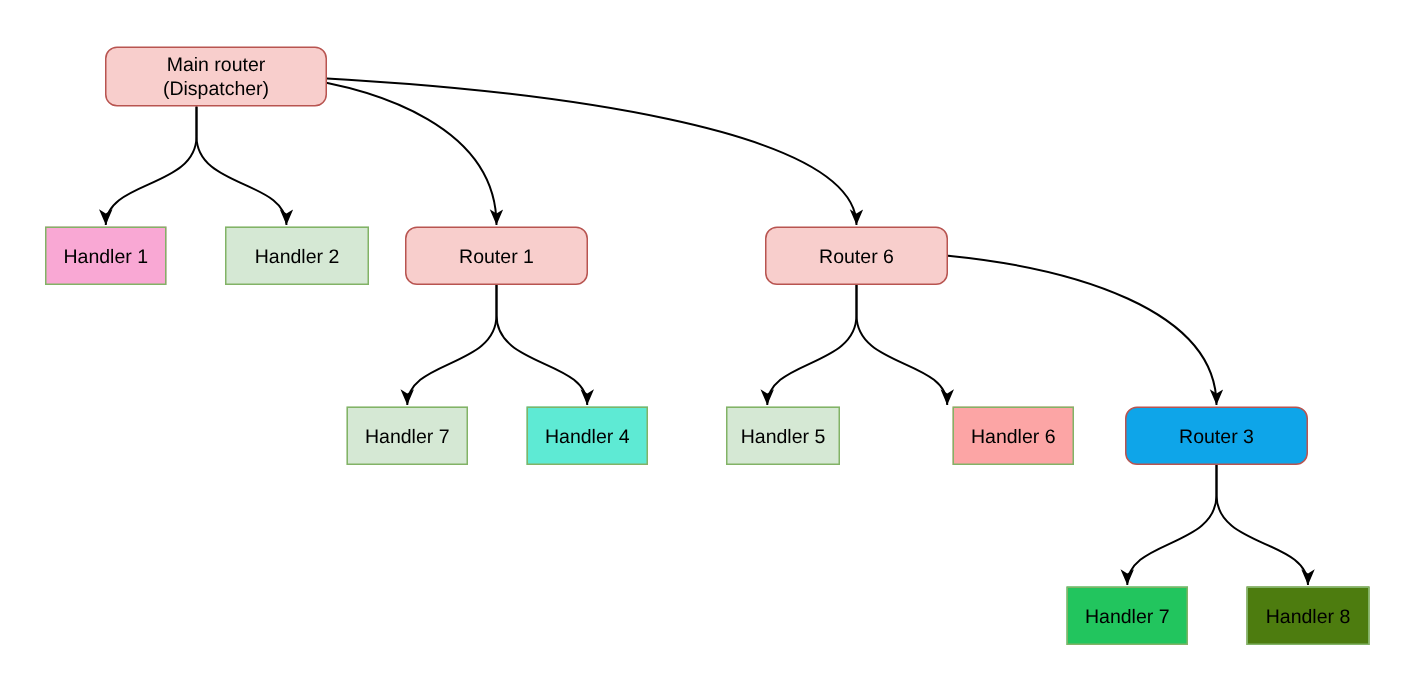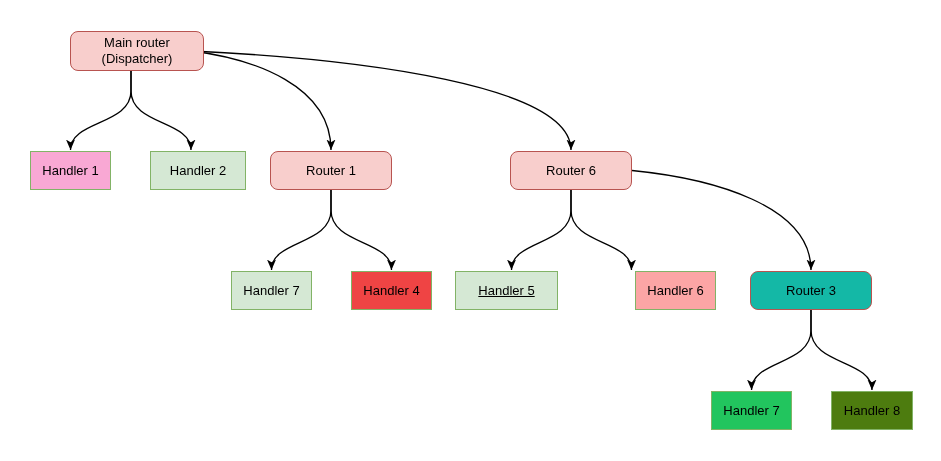--- a/index.html
+++ b/index.html
@@ -64,49 +64,49 @@
         <path class="edge" d="M 331 190 L 331 210 C 331 245.2, 271.5 239.6, 271.5 270" stroke="#000000" marker-end="url(#arrowhead)"></path>
         <path class="edge" d="M 331 190 L 331 210 C 331 245.2, 391.5 239.6, 391.5 270" stroke="#000000" marker-end="url(#arrowhead)"></path>
         <path class="edge" d="M 571 190 L 571 210 C 571 245.2, 511.5 239.6, 511.5 270" stroke="#000000" marker-end="url(#arrowhead)"></path>
         <path class="edge" d="M 571 190 L 571 210 C 571 245.2, 631.5 239.6, 631.5 270" stroke="#000000" marker-end="url(#arrowhead)"></path>
         <path class="edge" d="M 632 170.5 C 712.55 178.5, 811 205.325, 811 270" stroke="#000000" marker-end="url(#arrowhead)"></path>
         <path class="edge" d="M 811 310 L 811 330 C 811 365.2, 751.5 359.6, 751.5 390" stroke="#000000" marker-end="url(#arrowhead)"></path>
         <path class="edge" d="M 811 310 L 811 330 C 811 365.2, 872 359.6, 872 390" stroke="#000000" marker-end="url(#arrowhead)"></path>
       </g>
   </svg>
   <div id="node-layer">
-      <div class="node router" style="left: 70px; top: 31px; width: 134px; height: 40px; background: rgb(248, 206, 204); border: 1px solid rgb(184, 84, 80); color: rgb(0, 0, 0); text-align: center;">
+      <div class="node router" style="left: 70px; top: 31px; width: 148px; height: 40px; background: rgb(248, 206, 204); border: 1px solid rgb(184, 84, 80); color: rgb(0, 0, 0); text-align: center;">
     <span class="node-label">Main router
 (Dispatcher)</span>
   </div>
       <div class="node handler" style="left: 30px; top: 151px; width: 81px; height: 39px; background: #f9a8d4; border: 1px solid rgb(130, 179, 102); color: rgb(0, 0, 0);">
     <span class="node-label">Handler 1</span>
   </div>
       <div class="node handler" style="left: 150px; top: 151px; width: 96px; height: 39px; background: rgb(213, 232, 212); border: 1px solid rgb(130, 179, 102); color: rgb(0, 0, 0);">
     <span class="node-label">Handler 2</span>
   </div>
       <div class="node router" style="left: 270px; top: 151px; width: 122px; height: 39px; background: rgb(248, 206, 204); border: 1px solid rgb(184, 84, 80); color: rgb(0, 0, 0);">
     <span class="node-label">Router 1</span>
   </div>
       <div class="node router" style="left: 510px; top: 151px; width: 122px; height: 39px; background: rgb(248, 206, 204); border: 1px solid rgb(184, 84, 80); color: rgb(0, 0, 0);">
     <span class="node-label">Router 6</span>
   </div>
       <div class="node handler" style="left: 231px; top: 271px; width: 81px; height: 39px; background: rgb(213, 232, 212); border: 1px solid rgb(130, 179, 102); color: rgb(0, 0, 0);">
     <span class="node-label">Handler 7</span>
   </div>
-      <div class="node handler" style="left: 351px; top: 271px; width: 81px; height: 39px; background: #ef4444; border: 1px solid rgb(130, 179, 102); color: rgb(0, 0, 0);">
+      <div class="node handler" style="left: 351px; top: 271px; width: 81px; height: 39px; background: #5eead4; border: 1px solid rgb(130, 179, 102); color: rgb(0, 0, 0);">
     <span class="node-label">Handler 4</span>
   </div>
-      <div class="node handler" style="left: 455px; top: 271px; width: 103px; height: 39px; background: rgb(213, 232, 212); border: 1px solid rgb(130, 179, 102); color: rgb(0, 0, 0); text-decoration: underline;">
+      <div class="node handler" style="left: 484px; top: 271px; width: 76px; height: 39px; background: rgb(213, 232, 212); border: 1px solid rgb(130, 179, 102); color: rgb(0, 0, 0);">
     <span class="node-label">Handler 5</span>
   </div>
       <div class="node handler" style="left: 591px; top: 271px; width: 81px; height: 39px; background: #fca5a5; border: 1px solid rgb(130, 179, 102); color: rgb(0, 0, 0); margin-left: 44px;">
     <span class="node-label">Handler 6</span>
   </div>
-      <div class="node router" style="left: 750px; top: 271px; width: 122px; height: 39px; background: #14b8a6; border: 1px solid rgb(184, 84, 80); color: rgb(0, 0, 0);">
+      <div class="node router" style="left: 750px; top: 271px; width: 122px; height: 39px; background: #0ea5e9; border: 1px solid rgb(184, 84, 80); color: rgb(0, 0, 0);">
     <span class="node-label">Router 3</span>
   </div>
       <div class="node handler" style="left: 711px; top: 391px; width: 81px; height: 39px; background: #22c55e; border: 1px solid rgb(130, 179, 102); color: rgb(0, 0, 0); text-align: right;">
     <span class="node-label">Handler 7</span>
   </div>
       <div class="node handler" style="left: 831px; top: 391px; width: 82px; height: 39px; background: #4d7c0f; border: 1px solid rgb(130, 179, 102); color: rgb(0, 0, 0);">
     <span class="node-label">Handler 8</span>
   </div>
     </div>
 </div>

